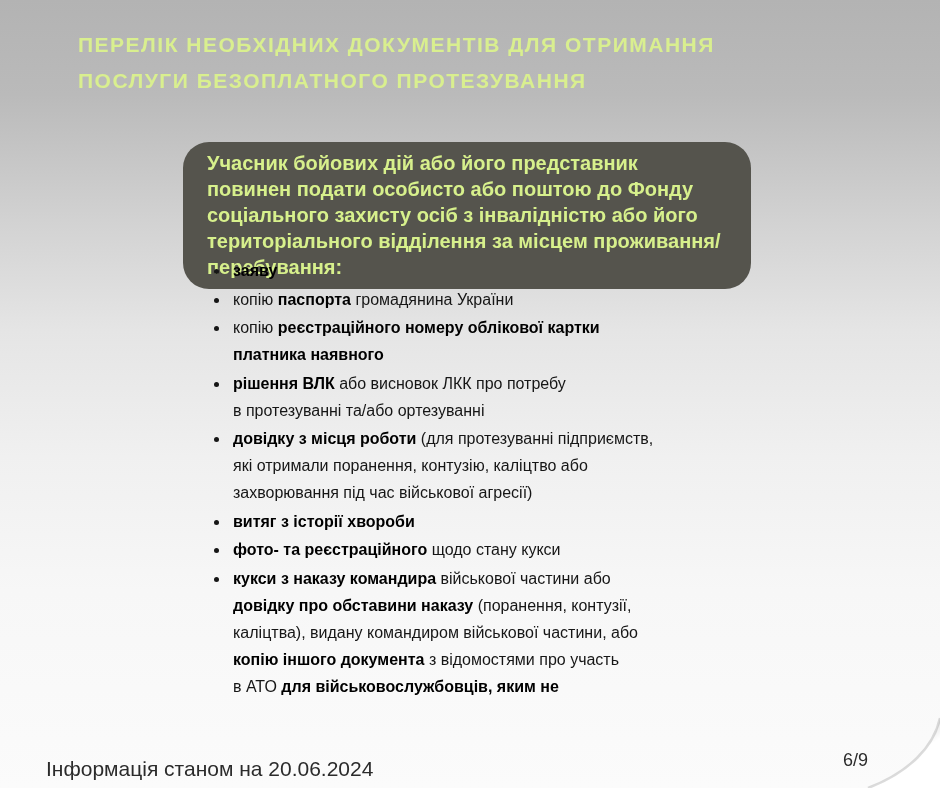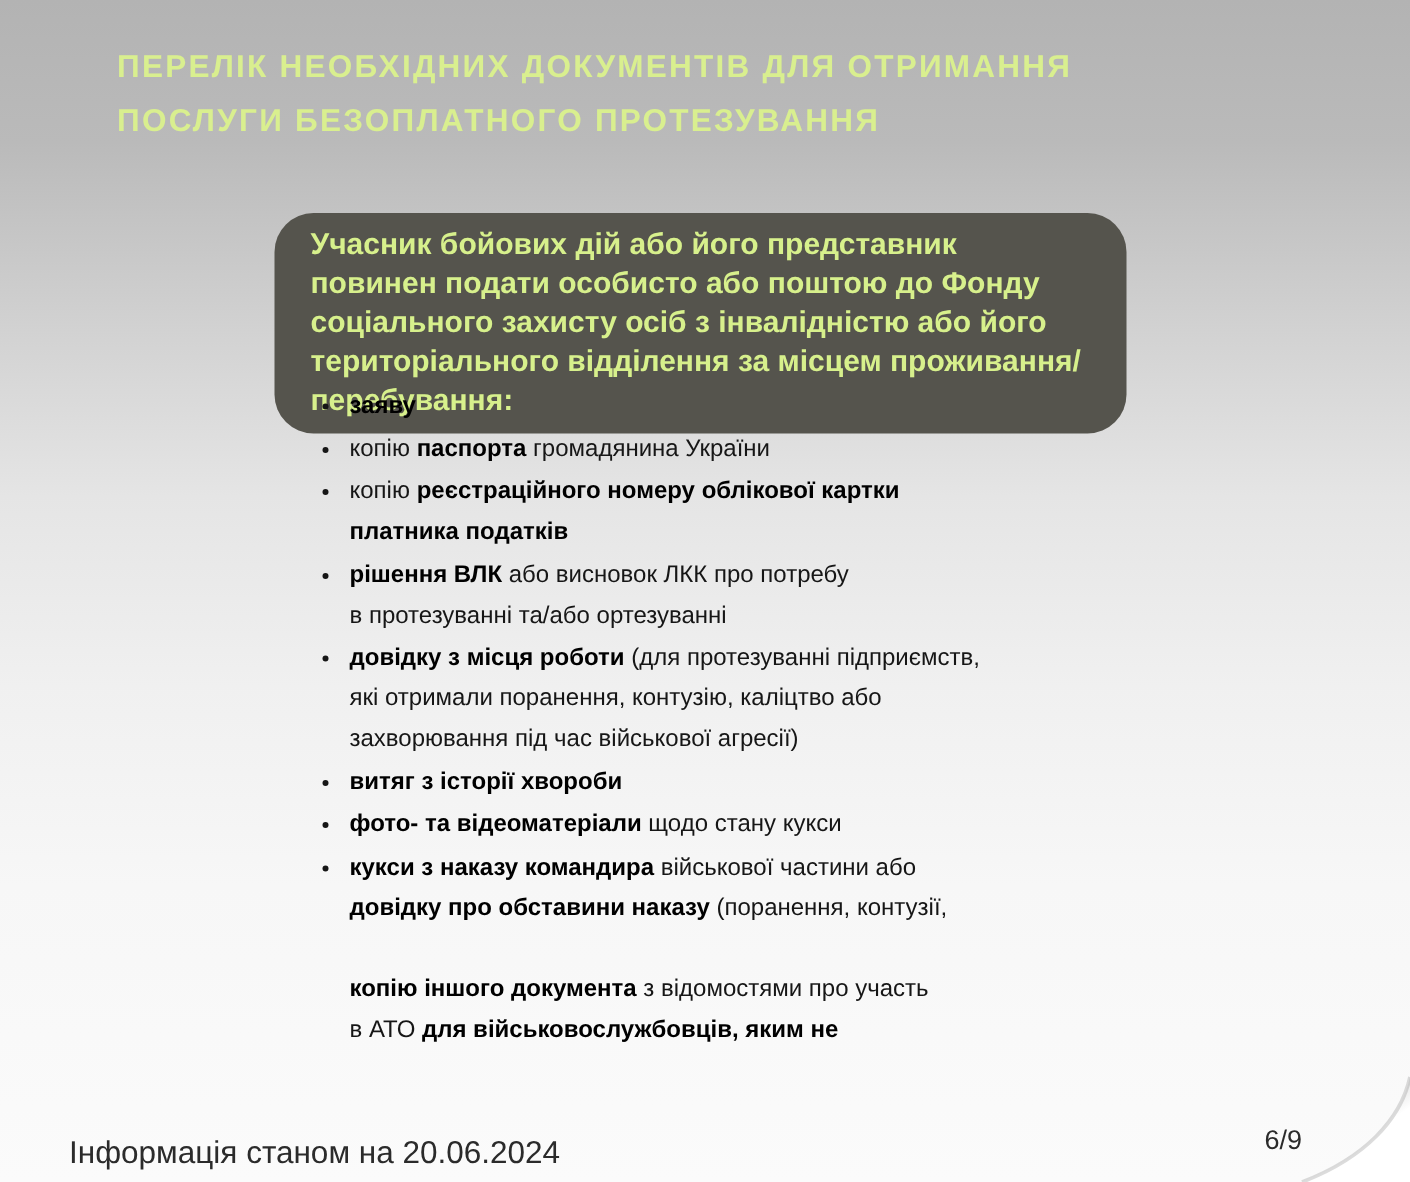--- a/index.html
+++ b/index.html
@@ -98,26 +98,26 @@
     <span class="line">ПОСЛУГИ БЕЗОПЛАТНОГО ПРОТЕЗУВАННЯ</span>
   </h1>
 
   <div class="callout">
     <p>Учасник бойових дій або його представник повинен подати особисто або поштою до Фонду соціального захисту осіб з інвалідністю або його територіального відділення за місцем проживання/перебування:</p>
   </div>
 
   <ul class="doc-list">
       <li><b>заяву</b></li>
       <li><span>копію </span><b>паспорта</b><span> громадянина України</span></li>
-      <li><span>копію </span><b>реєстраційного номеру облікової картки</b><br><b>платника податків</b></li>
+      <li><span>копію </span><b>реєстраційного номеру облікової картки</b><br><b>платника наявного</b></li>
       <li><b>рішення ВЛК</b><span> або висновок ЛКК про потребу</span><br><span>в протезуванні та/або ортезуванні</span></li>
       <li><b>довідку з місця роботи</b><span> (для протезуванні підприємств,</span><br><span>які отримали поранення, контузію, каліцтво або</span><br><span>захворювання під час військової агресії)</span></li>
       <li><b>витяг з історії хвороби</b></li>
-      <li><b>фото- та відеоматеріали</b><span> щодо стану кукси</span><br></li>
-      <li><b>кукси з наказу командира</b><span> військової частини або</span><br><b>довідку про обставини наказу</b><span> (поранення, контузії,</span><br><br><b>копію іншого документа</b><span> з відомостями про участь</span><br><span>в АТО </span><b>для військовослужбовців, яким не</b><br></li>
+      <li><b>фото- та реєстраційного</b><span> щодо стану кукси</span><br></li>
+      <li><b>кукси з наказу командира</b><span> військової частини або</span><br><b>довідку про обставини наказу</b><span> (поранення, контузії,</span><br><span>каліцтва), видану командиром військової частини, або</span><br><b>копію іншого документа</b><span> з відомостями про участь</span><br><span>в АТО </span><b>для військовослужбовців, яким не</b><br></li>
     </ul>
 
   <div class="footer-info">Інформація станом на 20.06.2024</div>
   <div class="page-number">6/9</div>
 
   <svg class="page-curl" viewBox="0 0 88 74" xmlns="http://www.w3.org/2000/svg" aria-hidden="true">
     <defs>
       <linearGradient id="curlGrad" x1="0.15" y1="0.1" x2="0.75" y2="0.95">
         <stop offset="0" stop-color="#a8a8a8"></stop>
         <stop offset="0.35" stop-color="#dedede"></stop>

